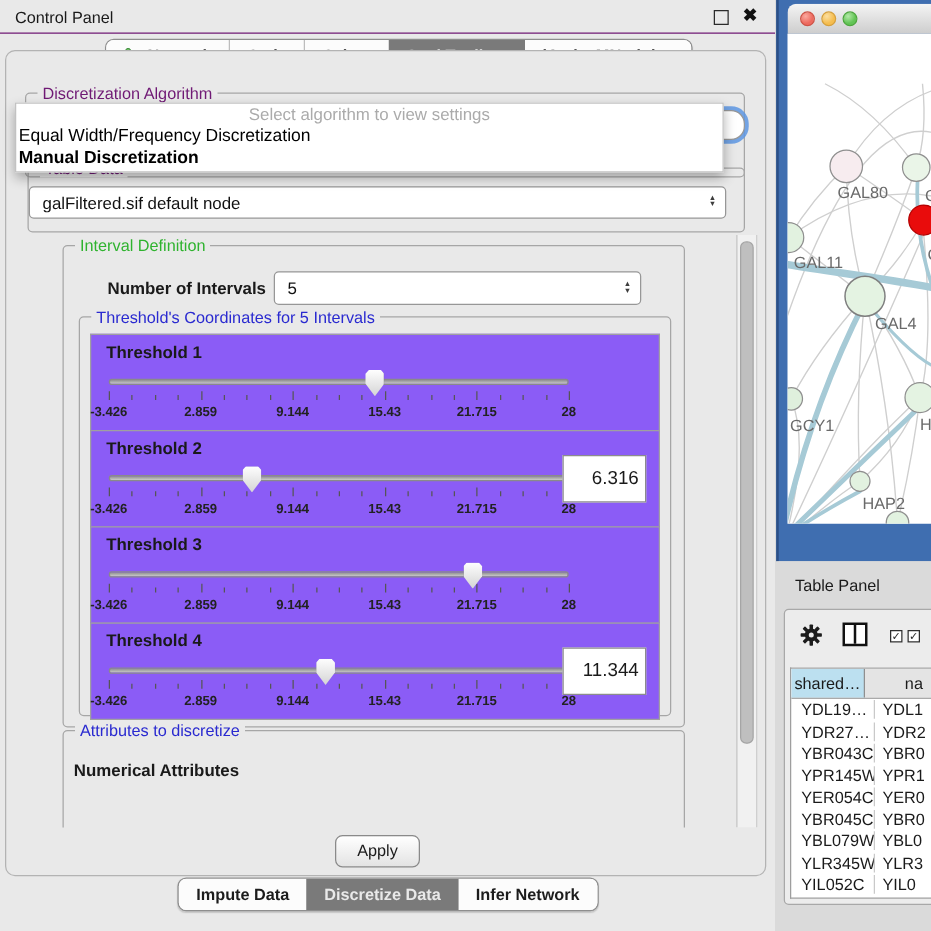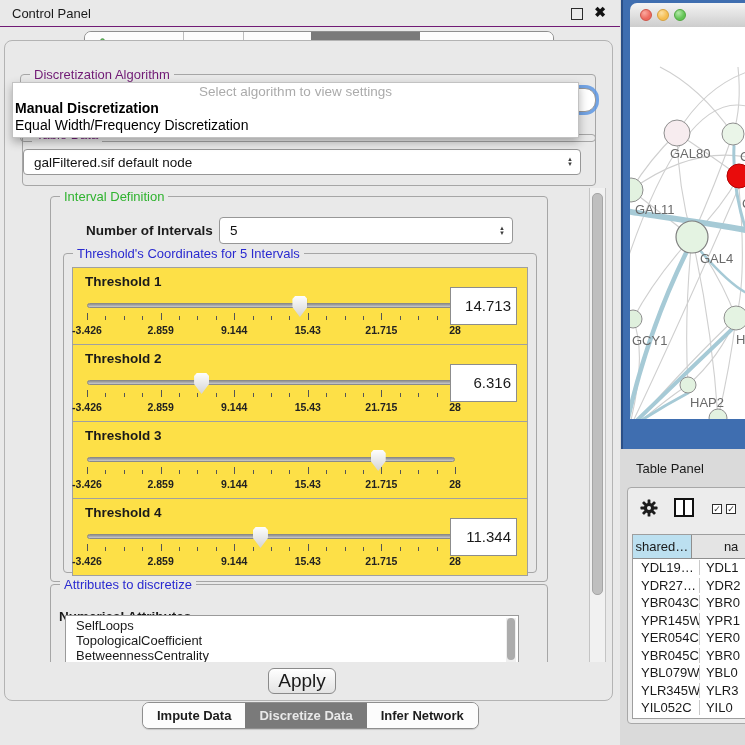--- a/index.html
+++ b/index.html
@@ -35,21 +35,21 @@
          box-shadow:0 4px 9px rgba(0,0,0,.3);z-index:40;}
   .popup .prompt{height:16px;text-align:center;color:#ABABAB;font-size:13.5px;padding-top:1px;}
   .popup .opt{font-size:14px;color:#000;padding-left:2px;height:17px;line-height:17px;white-space:nowrap;}
   .popup .opt.hl{font-weight:bold;}
   
   .viewport{position:absolute;left:10px;top:188px;width:596px;height:474px;overflow:hidden;}
   .vscroll{position:absolute;right:0;top:0;width:15px;height:474px;background:#F1F1F1;border-left:1px solid #C4C4C4;border-right:1px solid #C4C4C4;}
   .vscroll .thumb-v{position:absolute;left:2px;top:5px;width:9px;height:400px;background:#BFBFBF;border:1px solid #A5A5A5;border-radius:5px;}
   .noi-label{position:absolute;left:35px;top:26px;font-weight:700;font-size:13.5px;}
   .thr-rows{position:absolute;left:8px;top:14px;width:456px;}
-  .thr-row{position:relative;height:76px;border:1px solid #A0A0A0;margin-top:-1px;background:#fde047;}
+  .thr-row{position:relative;height:76px;border:1px solid #A0A0A0;margin-top:-1px;background:#8b5cf6;}
   .thr-row .tlabel{position:absolute;left:12px;top:6px;font-weight:700;font-size:13.5px;}
   .slider{position:absolute;left:14px;top:28px;width:368px;height:46px;}
   .track{position:absolute;left:0;top:7px;width:100%;height:5px;border-radius:3px;
          background:linear-gradient(#909090,#CACACA);border:1px solid #8A8A8A;box-sizing:border-box;}
   .thumb{position:absolute;top:0;width:15px;height:21px;z-index:3;
          background:linear-gradient(180deg,#FEFEFE,#D4D4D4);
          clip-path:polygon(18% 0,82% 0,100% 14%,100% 52%,50% 100%,0 52%,0 14%);
          filter:drop-shadow(0 0 1px #777);}
   .ticks{position:absolute;left:0;top:17px;width:100%;height:8px;}
   .tick{position:absolute;top:3px;width:1px;height:4px;background:#555;}
@@ -58,21 +58,21 @@
   .ticklabel{position:absolute;transform:translateX(-50%);font-size:10.5px;font-weight:700;color:#222;white-space:nowrap;text-align:right;}
   .vbox{position:absolute;right:10px;top:19px;width:60px;height:36px;background:#fff;border:1px solid #8C8C8C;
         font-size:15px;text-align:right;line-height:36px;padding-right:5px;}
   .attr-sub{position:absolute;left:8px;top:24px;font-weight:700;font-size:13.5px;}
   .listbox{position:absolute;left:14px;top:30px;width:452px;height:50px;background:#fff;border:1px solid #9A9A9A;overflow:hidden;}
   .listbox ul{margin:2px 0 0 0;padding:0 0 0 10px;list-style:none;}
   .listbox li{font-size:13px;height:15px;line-height:15px;white-space:nowrap;}
   .list-scroll{position:absolute;right:2px;top:2px;width:10px;height:44px;background:#EFEFEF;}
   .list-scroll .thumb-v{position:absolute;left:1px;top:0;width:8px;height:42px;background:#ACACAC;border-radius:4px;}
   .apply-btn{position:absolute;left:268px;top:668px;width:66px;height:24px;border:1px solid #8A8A8A;border-radius:6px;
-             background:linear-gradient(#FFFFFF,#E3E3E3);text-align:center;line-height:23px;font-size:19px;}
+             background:linear-gradient(#FFFFFF,#E3E3E3);text-align:center;line-height:23px;font-size:13px;}
   
   .net-frame{position:absolute;left:621px;top:0;width:124px;height:449px;background:#3F6EB0;border-left:2px solid #2B4F86;box-sizing:border-box;}
   .net-titlebar{position:absolute;left:7px;top:3px;right:0;height:24px;border-top-left-radius:7px;
                 background:linear-gradient(#F4F4F4,#CDCDCD);border-bottom:1px solid #939393;}
   .light{position:absolute;top:6px;width:12px;height:12px;border-radius:50%;box-sizing:border-box;}
   .light.red{left:10px;background:radial-gradient(circle at 35% 30%,#FBA99F,#ED6A5F 60%);border:1px solid #CE5347;}
   .light.yellow{left:27px;background:radial-gradient(circle at 35% 30%,#FBDFA1,#F5BD4F 60%);border:1px solid #D6A03C;}
   .light.green{left:44px;background:radial-gradient(circle at 35% 30%,#B3E9A8,#62C455 60%);border:1px solid #4EA73F;}
   .net-canvas{position:absolute;left:7px;top:27px;right:0;height:392px;background:#fff;overflow:hidden;}
   
@@ -134,22 +134,22 @@
 
     <div class="content-panel"></div>
 
     <div class="group" style="left:20px;top:74px;width:574px;height:66px;">
       <span class="legend dark">Discretization Algorithm</span>
     </div>
     <div class="combo algo-combo"></div>
 
     <div class="popup">
       <div class="prompt">Select algorithm to view settings</div>
+      <div class="opt">Equal Width/Frequency Discretization</div>
       <div class="opt hl">Manual Discretization</div>
-      <div class="opt">Equal Width/Frequency Discretization</div>
     </div>
 
     <div class="group" style="left:22px;top:134px;width:572px;height:50px;">
       <span class="legend dark">Table Data</span>
       <div class="combo" style="left:0;top:14px;width:556px;height:24px;">
         <span class="val">galFiltered.sif default node</span>
         <span class="stepper">
             <span>▲</span>
             <span>▼</span>
           </span>
@@ -202,21 +202,20 @@
                   </div>
       <div class="ticklabels">
                     <span class="ticklabel" style="left: 0%;">-3.426</span>
                     <span class="ticklabel" style="left: 20%;">2.859</span>
                     <span class="ticklabel" style="left: 40%;">9.144</span>
                     <span class="ticklabel" style="left: 60%;">15.43</span>
                     <span class="ticklabel" style="left: 80%;">21.715</span>
                     <span class="ticklabel" style="left: 100%;">28</span>
                   </div>
     </div>
-    <div class="vbox">14.713</div>
   </div>
               <div class="thr-row">
     <span class="tlabel">Threshold 2</span>
     <div class="slider">
       <div class="track"></div>
       <div class="thumb" style="left: calc(31% - 7px);"></div>
       <div class="ticks">
                     <div class="tick major" style="left: 0%;"></div>
                     <div class="tick" style="left: 5%;"></div>
                     <div class="tick" style="left: 10%;"></div>
@@ -327,30 +326,20 @@
     </div>
     <div class="vbox">11.344</div>
   </div>
             </div>
         </div>
       </div>
 
       <div class="group" style="left:40px;top:396px;width:496px;height:84px;">
         <span class="legend blue">Attributes to discretize</span>
         <span class="attr-sub">Numerical Attributes</span>
-        <div class="listbox">
-          <ul>
-              <li>SelfLoops</li>
-              <li>TopologicalCoefficient</li>
-              <li>BetweennessCentrality</li>
-            </ul>
-          <div class="list-scroll">
-              <div class="thumb-v"></div>
-            </div>
-        </div>
       </div>
 
       <div class="vscroll">
           <div class="thumb-v"></div>
         </div>
     </div>
 
     <div class="apply-btn">Apply</div>
 
     <div class="tabstrip bottom">

